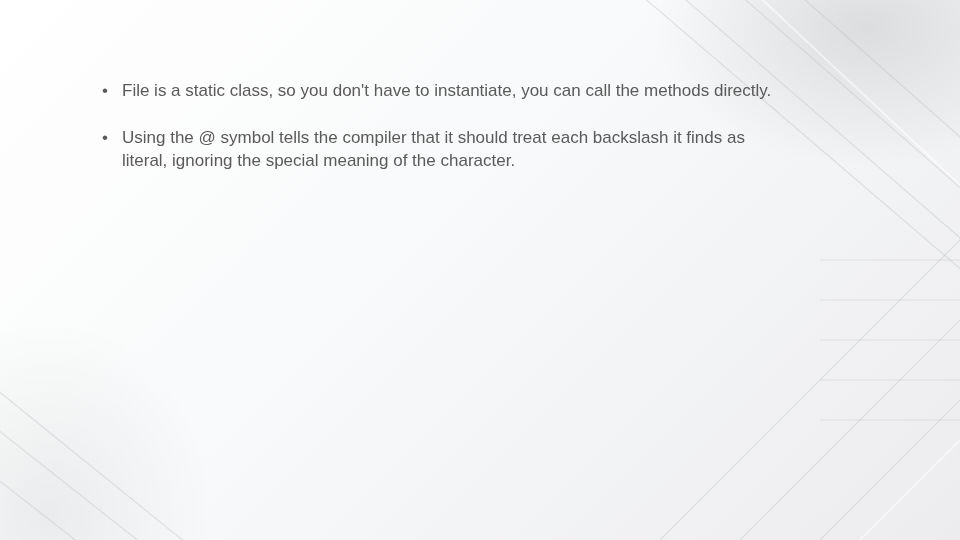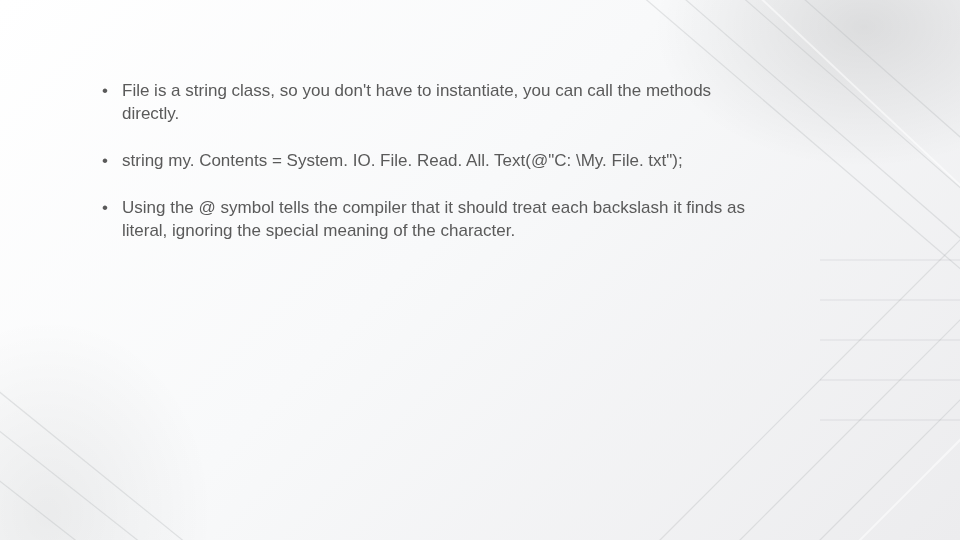--- a/index.html
+++ b/index.html
@@ -74,17 +74,16 @@
       <path d="M820 300 L960 300"></path>
       <path d="M820 340 L960 340"></path>
       <path d="M820 380 L960 380"></path>
       <path d="M820 420 L960 420"></path>
     </g>
   </svg>
 </div>
 
 <div class="slide">
   <ul class="bullets">
-    <li>File is a string class, so you don't have to instantiate, you can call the methods directly.</li>
-    <li>string my. Contents = System. IO. File. Read. All. Text(@"C: \My. File. txt");</li>
+    <li>File is a static class, so you don't have to instantiate, you can call the methods directly.</li>
     <li>Using the @ symbol tells the compiler that it should treat each backslash it finds as literal, ignoring the special meaning of the character.</li>
   </ul>
 </div>
 
 </body></html>

